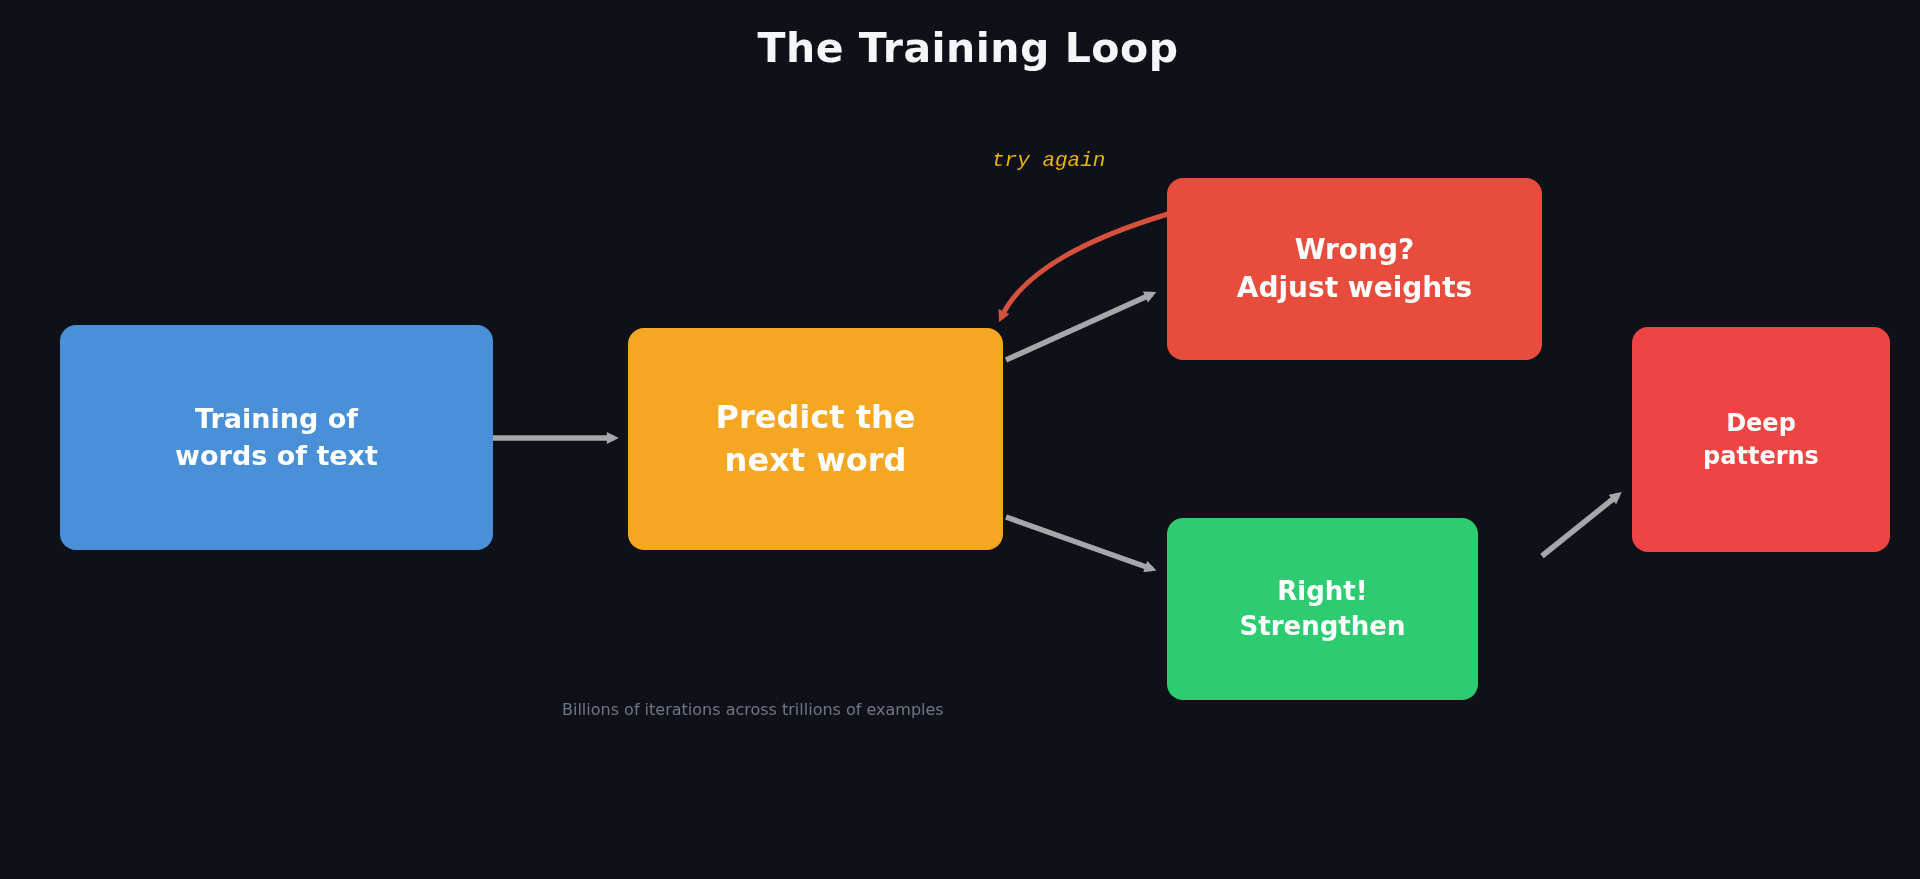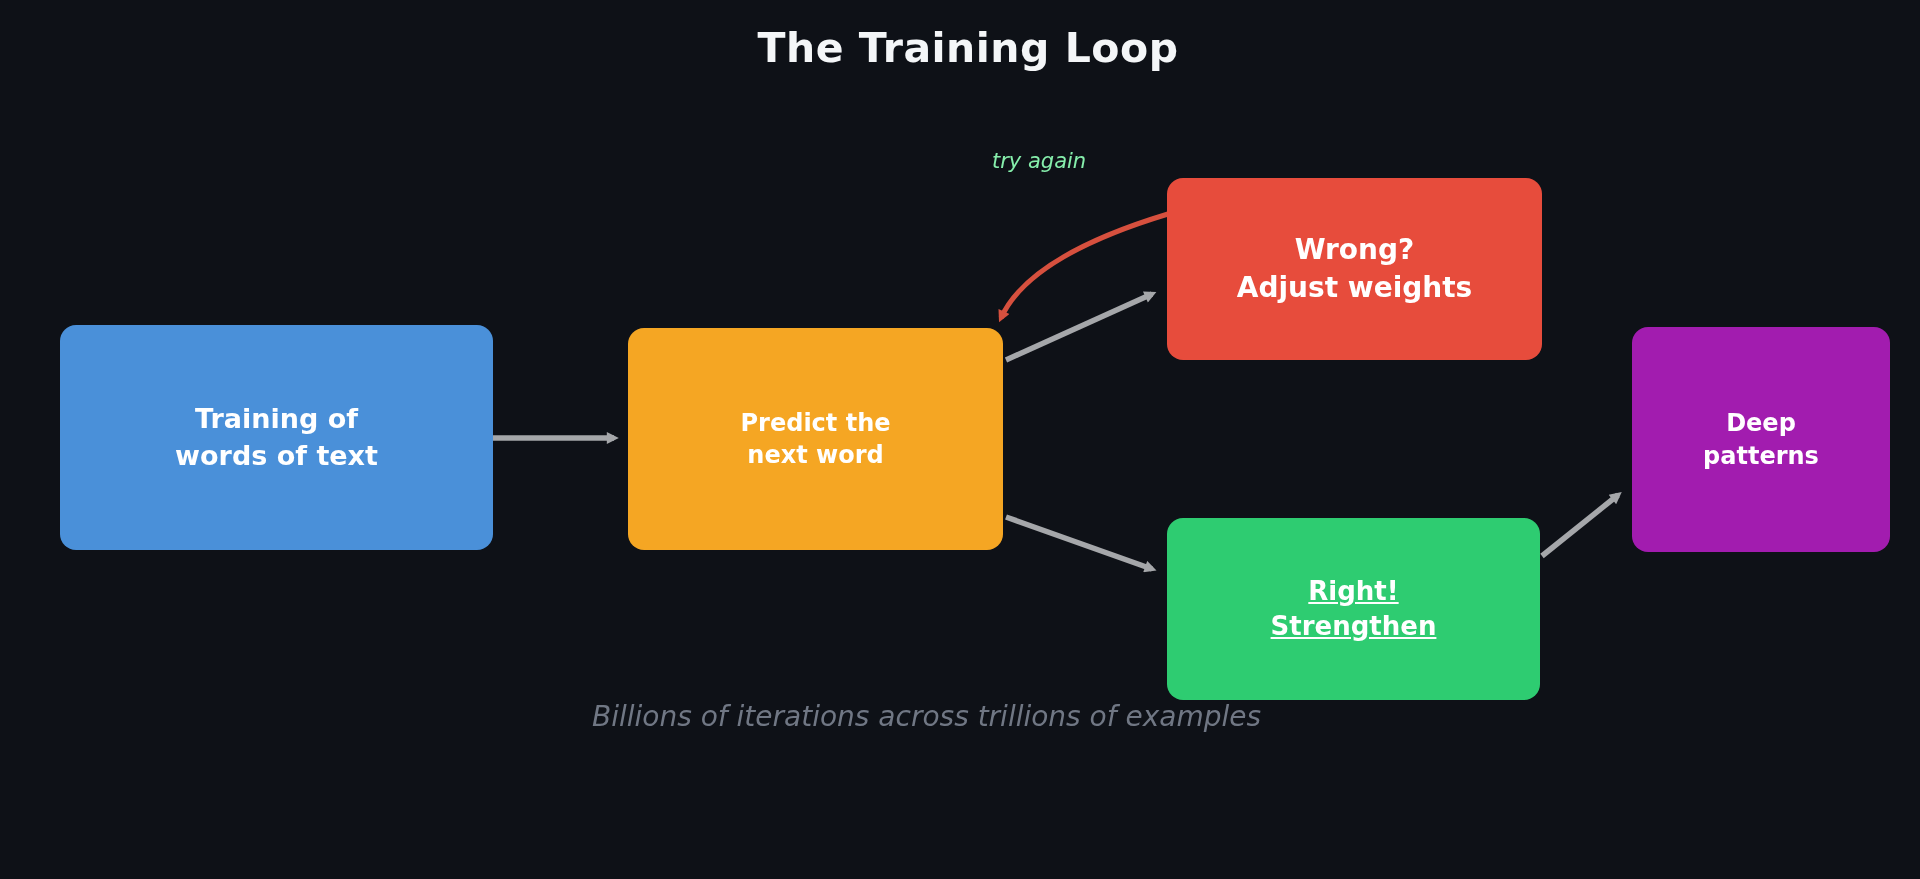--- a/index.html
+++ b/index.html
@@ -36,36 +36,35 @@
     display: flex;
     align-items: center;
     justify-content: center;
     text-align: center;
     color: #ffffff;
     font-weight: bold;
     white-space: pre-line;
     line-height: 1.35;
   }
   .node-input   { left: 60px;   top: 325px; width: 433px; height: 225px; font-size: 27px; }
-  .node-predict { left: 628px;  top: 328px; width: 375px; height: 222px; font-size: 24px; }
+  .node-predict { left: 628px;  top: 328px; width: 375px; height: 222px; font-size: 32px; }
   .node-wrong   { left: 1167px; top: 178px; width: 375px; height: 182px; font-size: 28px; }
-  .node-right   { left: 1167px; top: 518px; width: 373px; height: 182px; font-size: 26px; text-decoration: underline; }
+  .node-right   { left: 1167px; top: 518px; width: 311px; height: 182px; font-size: 26px; }
   .node-deep    { left: 1632px; top: 327px; width: 258px; height: 225px; font-size: 24px; }
   .edge-label {
     position: absolute;
     left: 992px; top: 149px;
     font-size: 21px;
     font-style: italic;
     z-index: 3;
   }
   .caption {
     position: absolute;
-    left: 592px; top: 700px;
-    font-size: 28px;
-    font-style: italic;
+    left: 562px; top: 700px;
+    font-size: 16px;
     color: #707784;
     z-index: 3;
   }
 </style>
 </head>
 <body style="background: rgb(14, 17, 23);">
 
 <div class="stage" style="background: rgb(14, 17, 23);">
 
   <div class="diagram-title">The Training Loop</div>
@@ -96,20 +95,20 @@
 
   <div class="node node-predict" style="background: rgb(245, 166, 35);">Predict the
 next word</div>
 
   <div class="node node-wrong" style="background: rgb(231, 76, 60);">Wrong?
 Adjust weights</div>
 
   <div class="node node-right" style="background: rgb(46, 204, 113);">Right!
 Strengthen</div>
 
-  <div class="node node-deep" style="background: #a21caf;">Deep
+  <div class="node node-deep" style="background: #ef4444;">Deep
 patterns</div>
 
-  <div class="edge-label" style="color: #86efac;">try again</div>
+  <div class="edge-label" style="color: #eab308; font-family: Liberation Mono, monospace;">try again</div>
 
   <div class="caption">Billions of iterations across trillions of examples</div>
 
 </div>
 
 </body></html>

